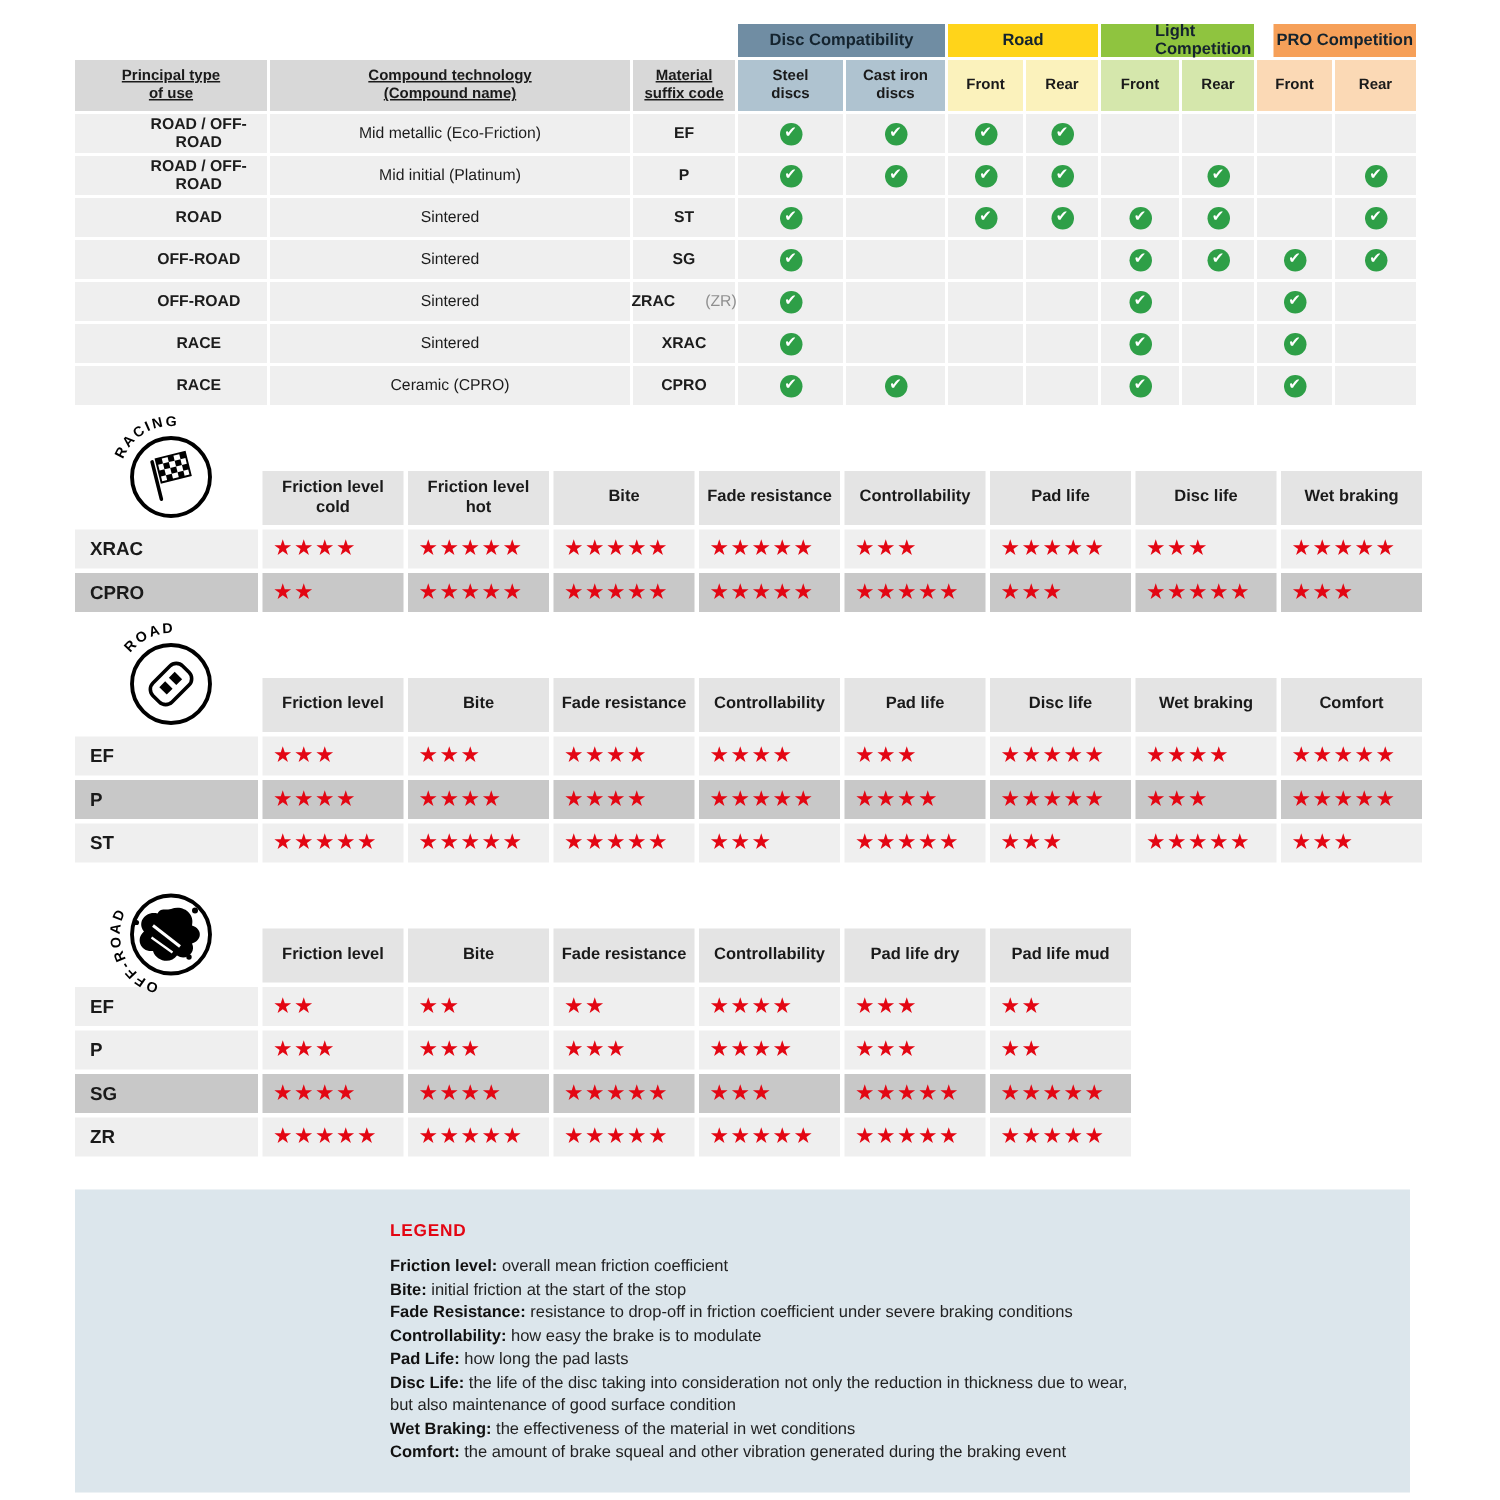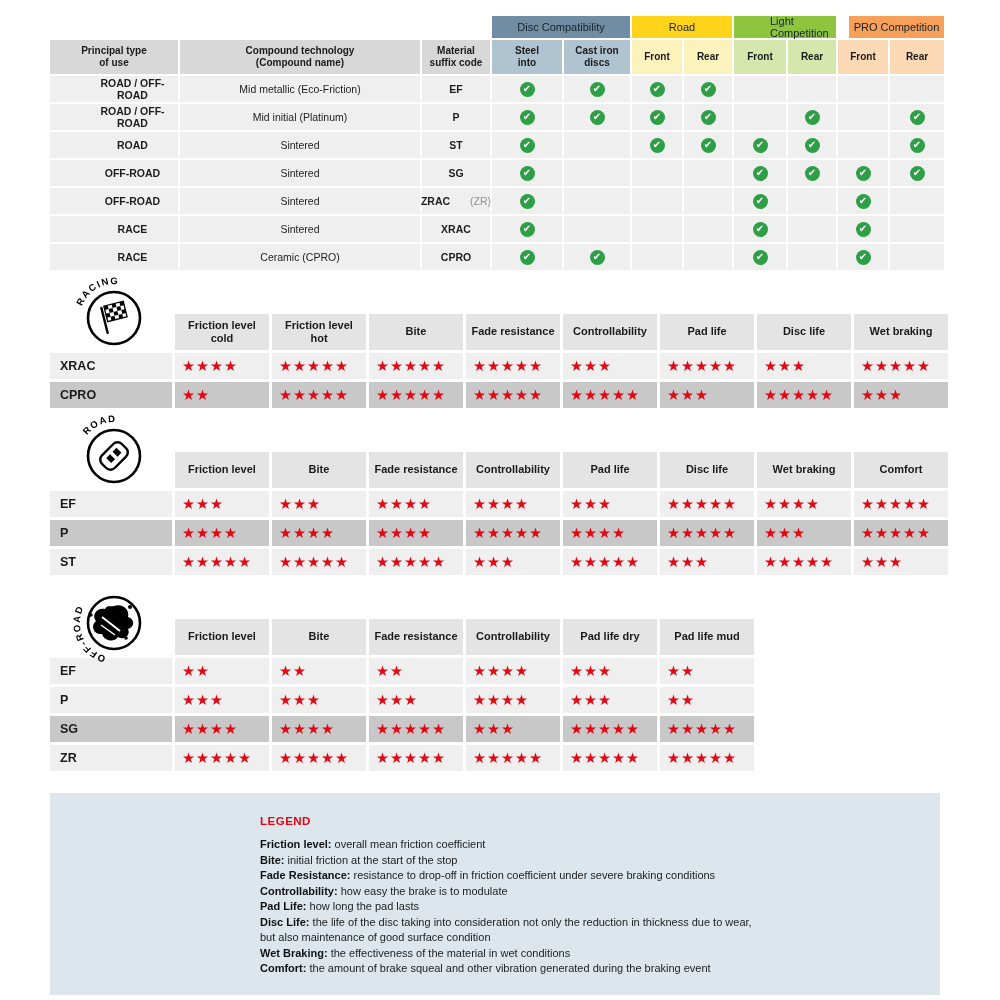--- a/index.html
+++ b/index.html
@@ -2,27 +2,27 @@
 <html style="--check-green: #2E9F47; --star-red: #E30613; --group-disc-bg: #708DA3; --group-road-bg: #FFD41A; --group-light-bg: #8FC43F; --group-pro-bg: #F6A059; --sub-disc-bg: #AFC3D0; --sub-road-bg: #FBF2BC; --sub-light-bg: #D5E7AC; --sub-pro-bg: #FBD9B5; --header-gray: #D8D8D8; --cell-gray: #EFEFEF; --row-dark: #C8C8C8; --rating-header-bg: #E4E4E4; --legend-bg: #DCE6EC; --legend-title: #E30613;"><head>
 <meta charset="utf-8">
 <style>
   html,body{margin:0;padding:0;background:#fff;}
   body{font-family:"Liberation Sans","DejaVu Sans",sans-serif;color:#1a1a1a;}
   .page{width:1000px;min-height:1000px;box-sizing:border-box;padding:16px 50px 20px 50px;background:#fff;}
 
   
   #compat-grid{display:grid;grid-template-columns:128px 240px 68px 70px 66px 50px 48px 52px 48px 50px 54px;gap:2px;}
   .gh-spacer{background:transparent;height:22px;}
-  .group-header{height:22px;display:flex;align-items:center;justify-content:center;font-size:11px;font-weight:normal;color:#14232e;}
+  .group-header{height:22px;display:flex;align-items:center;justify-content:center;font-size:11px;font-weight:bold;color:#14232e;}
   .group-header.disc{background:var(--group-disc-bg);}
   .group-header.road{background:var(--group-road-bg);}
   .group-header.light{background:var(--group-light-bg);}
   .group-header.pro{background:var(--group-pro-bg);margin-left:11px;}
   .col-header{height:34px;display:flex;align-items:center;justify-content:center;text-align:center;font-size:10px;font-weight:bold;line-height:1.2;white-space:pre-line;color:#1a1a1a;padding:1px 2px;box-sizing:border-box;}
-  .col-header.gray{background:var(--header-gray);}
+  .col-header.gray{background:var(--header-gray);text-decoration:underline;}
   .col-header.disc{background:var(--sub-disc-bg);}
   .col-header.road{background:var(--sub-road-bg);}
   .col-header.light{background:var(--sub-light-bg);}
   .col-header.pro{background:var(--sub-pro-bg);}
   .cell{background:var(--cell-gray);height:26px;display:flex;align-items:center;justify-content:center;font-size:10.5px;color:#1c1c1c;text-align:center;}
   .cell.use{font-weight:bold;padding-left:37px;}
   .cell.code{font-weight:bold;}
   .code-note{color:#8f8f8f;font-weight:normal;margin-left:20px;}
   .check{width:15px;height:15px;border-radius:50%;background:var(--check-green);color:#fff;font-size:10px;font-weight:bold;display:flex;align-items:center;justify-content:center;line-height:1;}
 
@@ -56,21 +56,21 @@
         <div class="group-header road" style="grid-column: span 2;">Road</div>
         <div class="group-header light" style="grid-column: span 2; padding-left: 36px;">Light Competition</div>
         <div class="group-header pro" style="grid-column: span 2;">PRO Competition</div>
         <div class="col-header gray">Principal type
 of use</div>
         <div class="col-header gray">Compound technology
 (Compound name)</div>
         <div class="col-header gray">Material
 suffix code</div>
         <div class="col-header disc">Steel
-into</div>
+discs</div>
         <div class="col-header disc">Cast iron
 discs</div>
         <div class="col-header road">Front</div>
         <div class="col-header road">Rear</div>
         <div class="col-header light">Front</div>
         <div class="col-header light">Rear</div>
         <div class="col-header pro">Front</div>
         <div class="col-header pro">Rear</div>
         <div class="cell use">ROAD / OFF-ROAD</div>
         <div class="cell compound">Mid metallic (Eco-Friction)</div>

